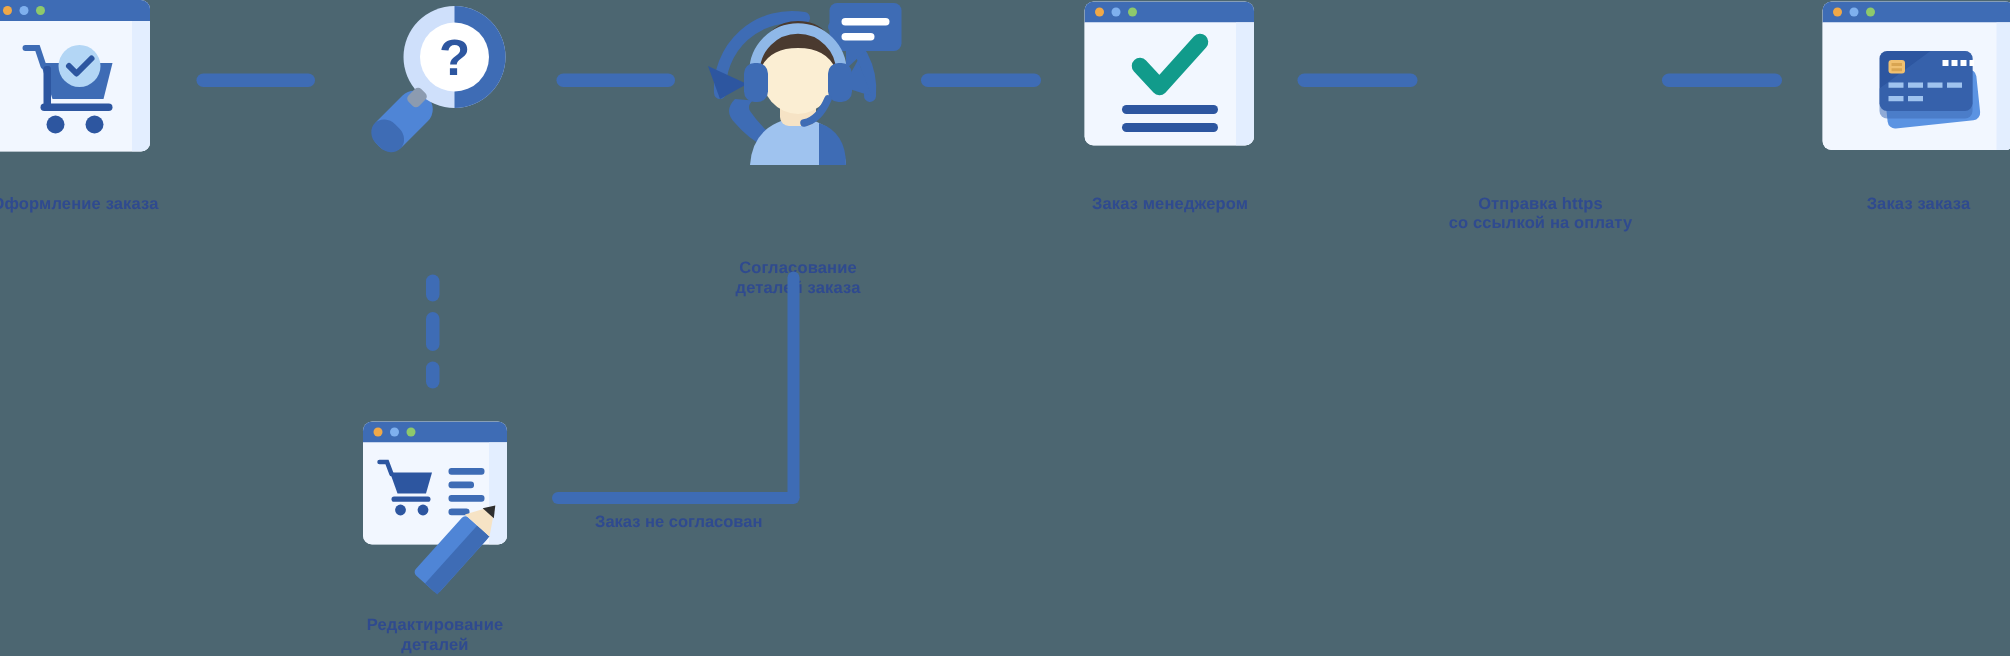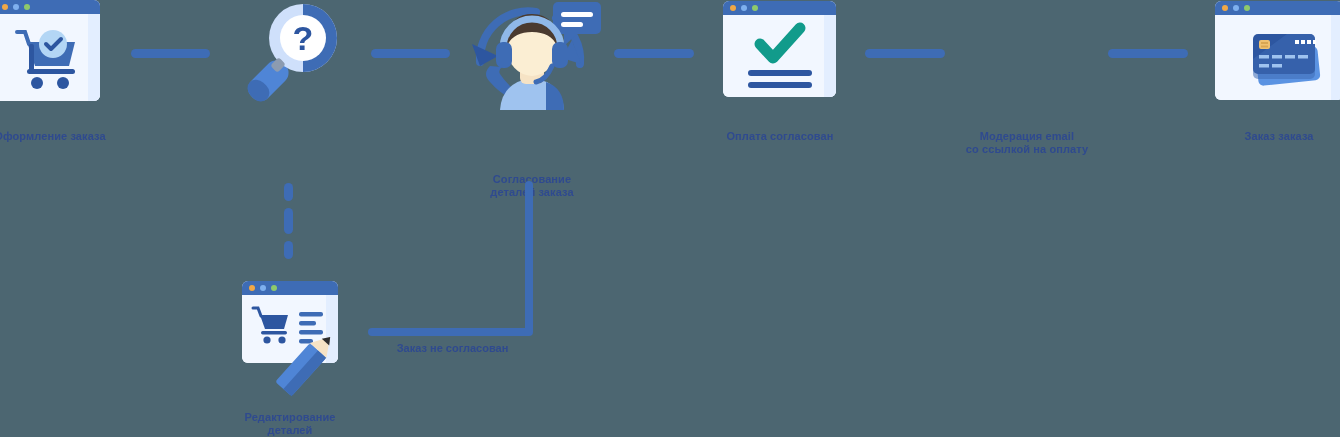--- a/index.html
+++ b/index.html
@@ -192,23 +192,23 @@
     </div>
     <div class="win-body">
       <div class="win-shade"></div>
       <svg width="113" height="82" viewBox="0 0 113 82" style="position:absolute;left:0;top:0;">
         <path d="M37 29 L50 43 L77 13" stroke="#119b8b" stroke-width="11" fill="none" stroke-linecap="round" stroke-linejoin="round"></path>
         <rect x="25" y="55" width="64" height="6" rx="3" fill="#2d56a0"></rect>
         <rect x="25" y="67" width="64" height="6" rx="3" fill="#2d56a0"></rect>
       </svg>
     </div>
   </div>
-  <div class="node-label" style="left:719px; top:130px; width:122px;">Оплата согласован</div>
-
-  <div class="node-label" style="left:957px; top:130px; width:140px;">Модерация email
+  <div class="node-label" style="left:719px; top:130px; width:122px;">Заказ менеджером</div>
+
+  <div class="node-label" style="left:957px; top:130px; width:140px;">Отправка https
 со ссылкой на оплату</div>
 
   <div class="win" style="left:1215px; top:1px; width:128px; height:99px;">
     <div class="win-bar">
       <span class="dot" style="background:#f0a847;"></span>
       <span class="dot" style="background:#7fb0ee;"></span>
       <span class="dot" style="background:#8ec96b;"></span>
     </div>
     <div class="win-body">
       <div class="win-shade"></div>

